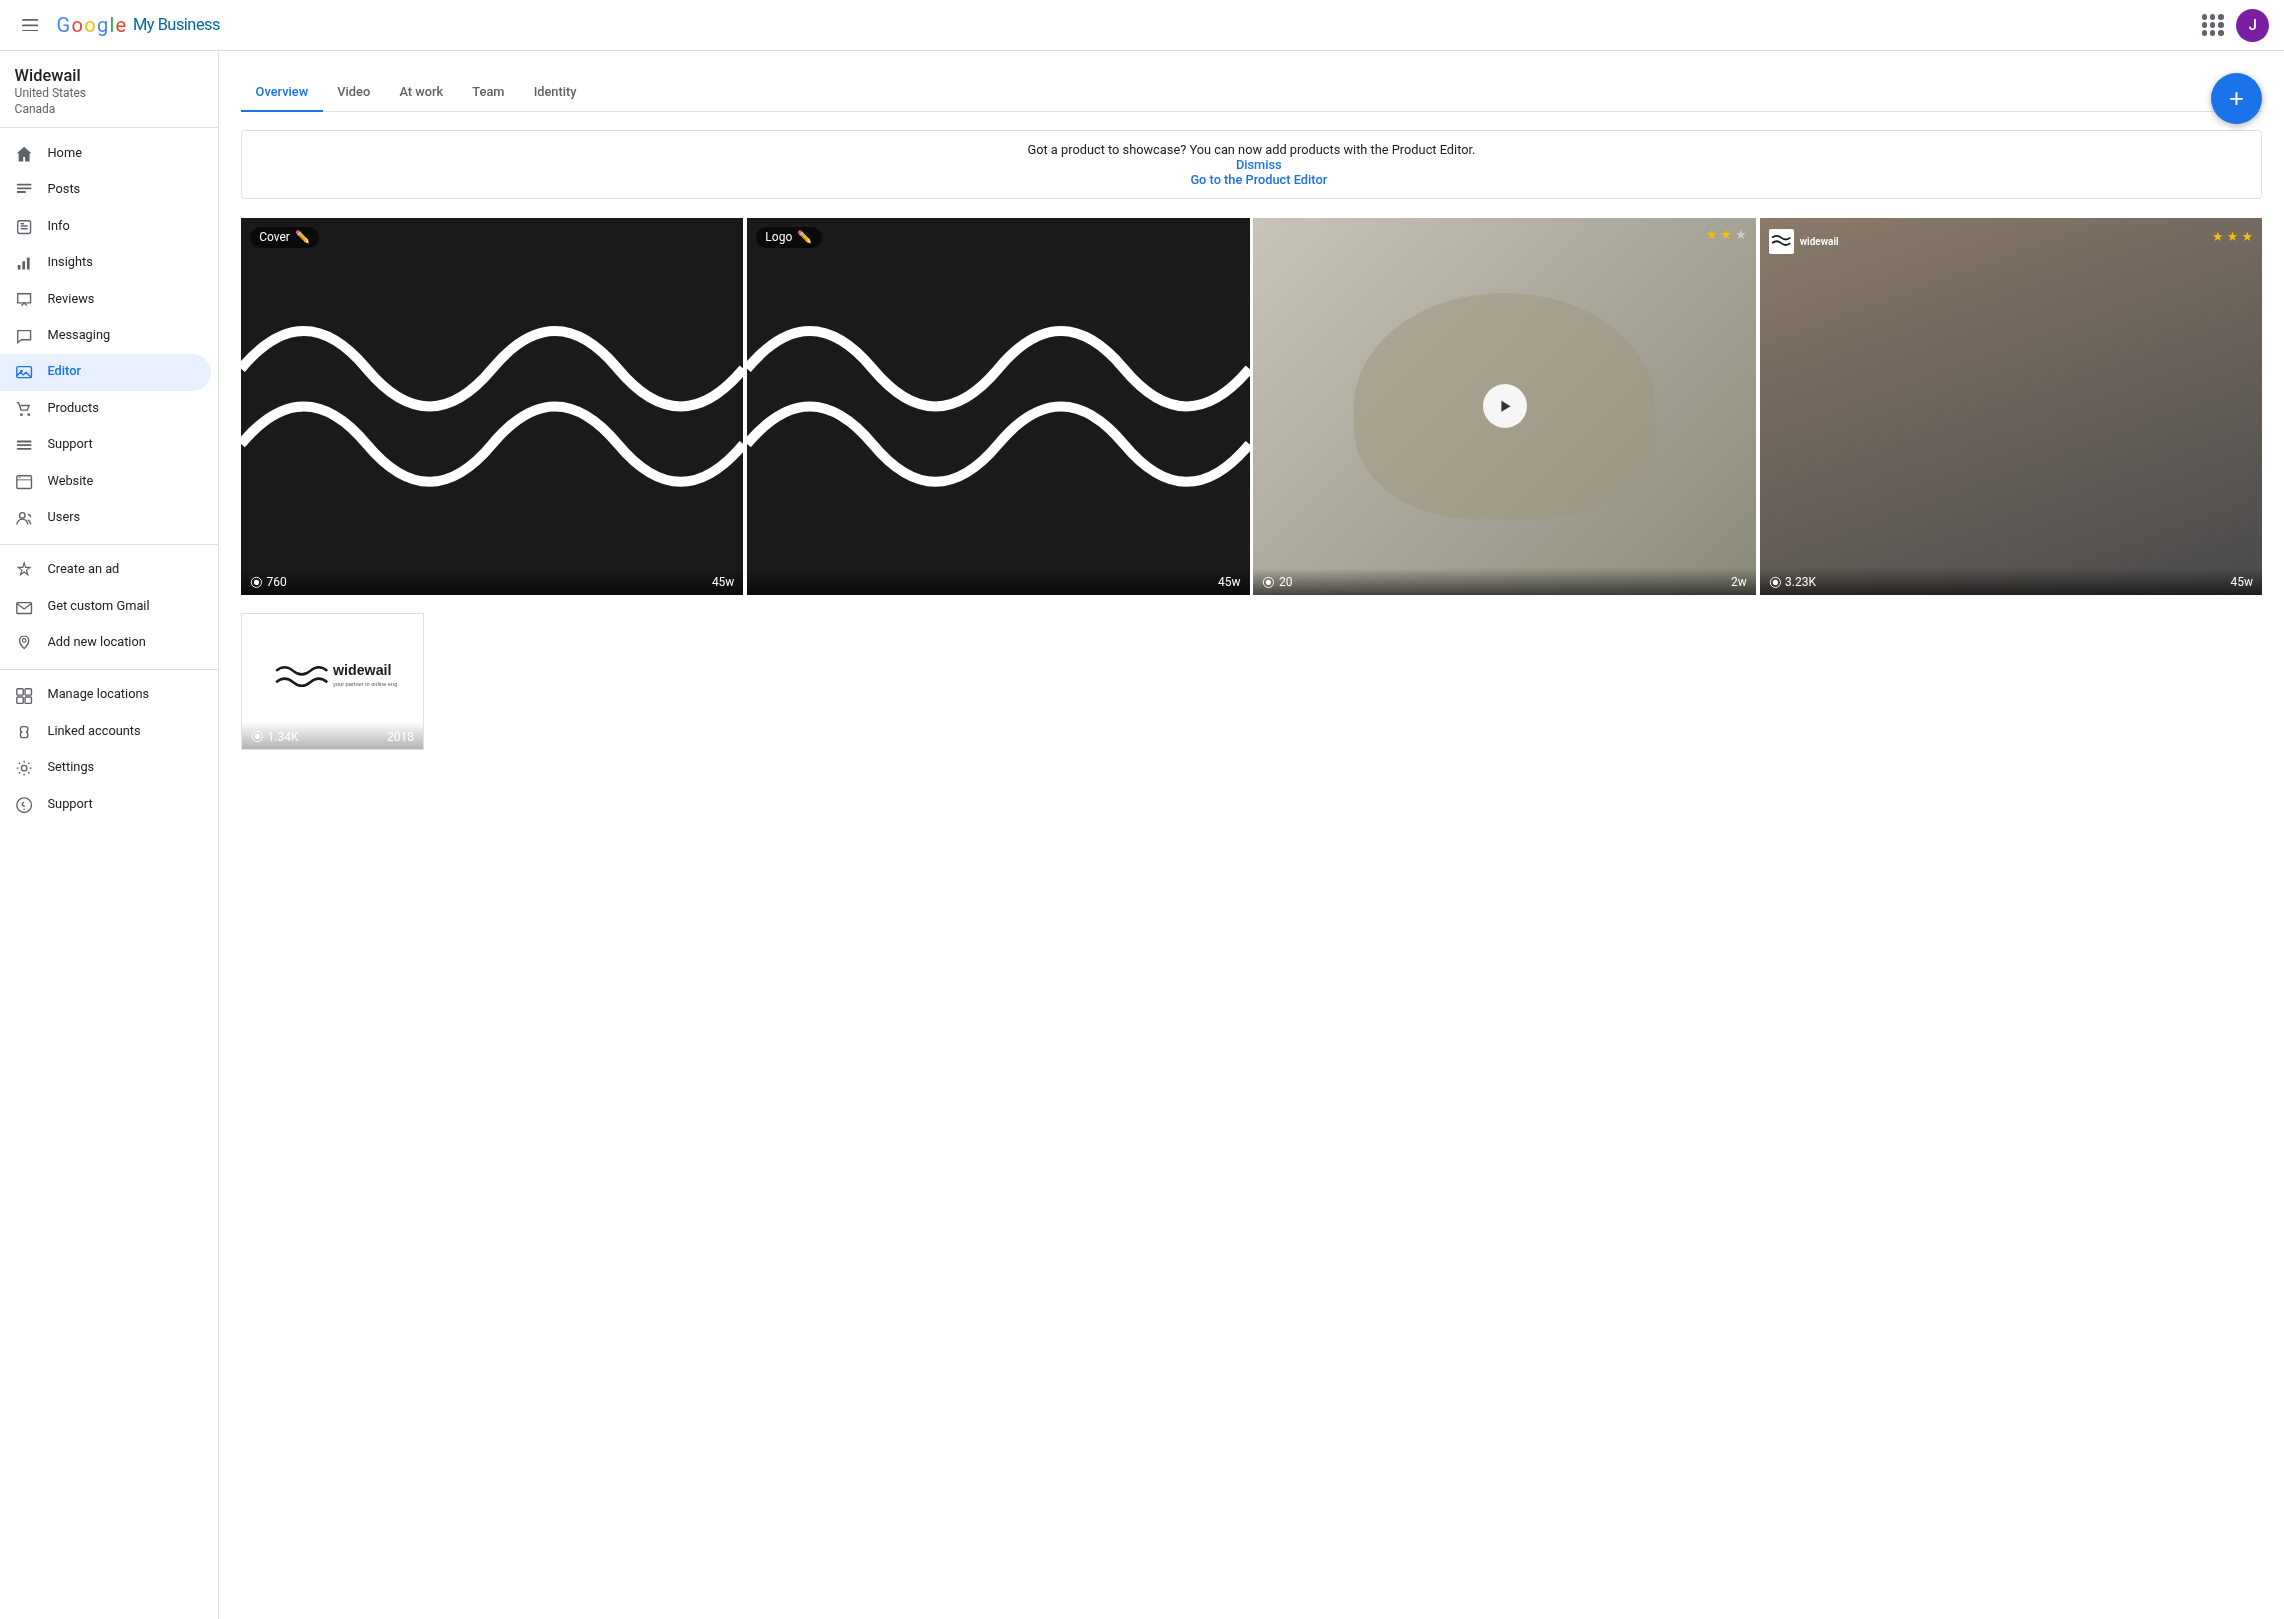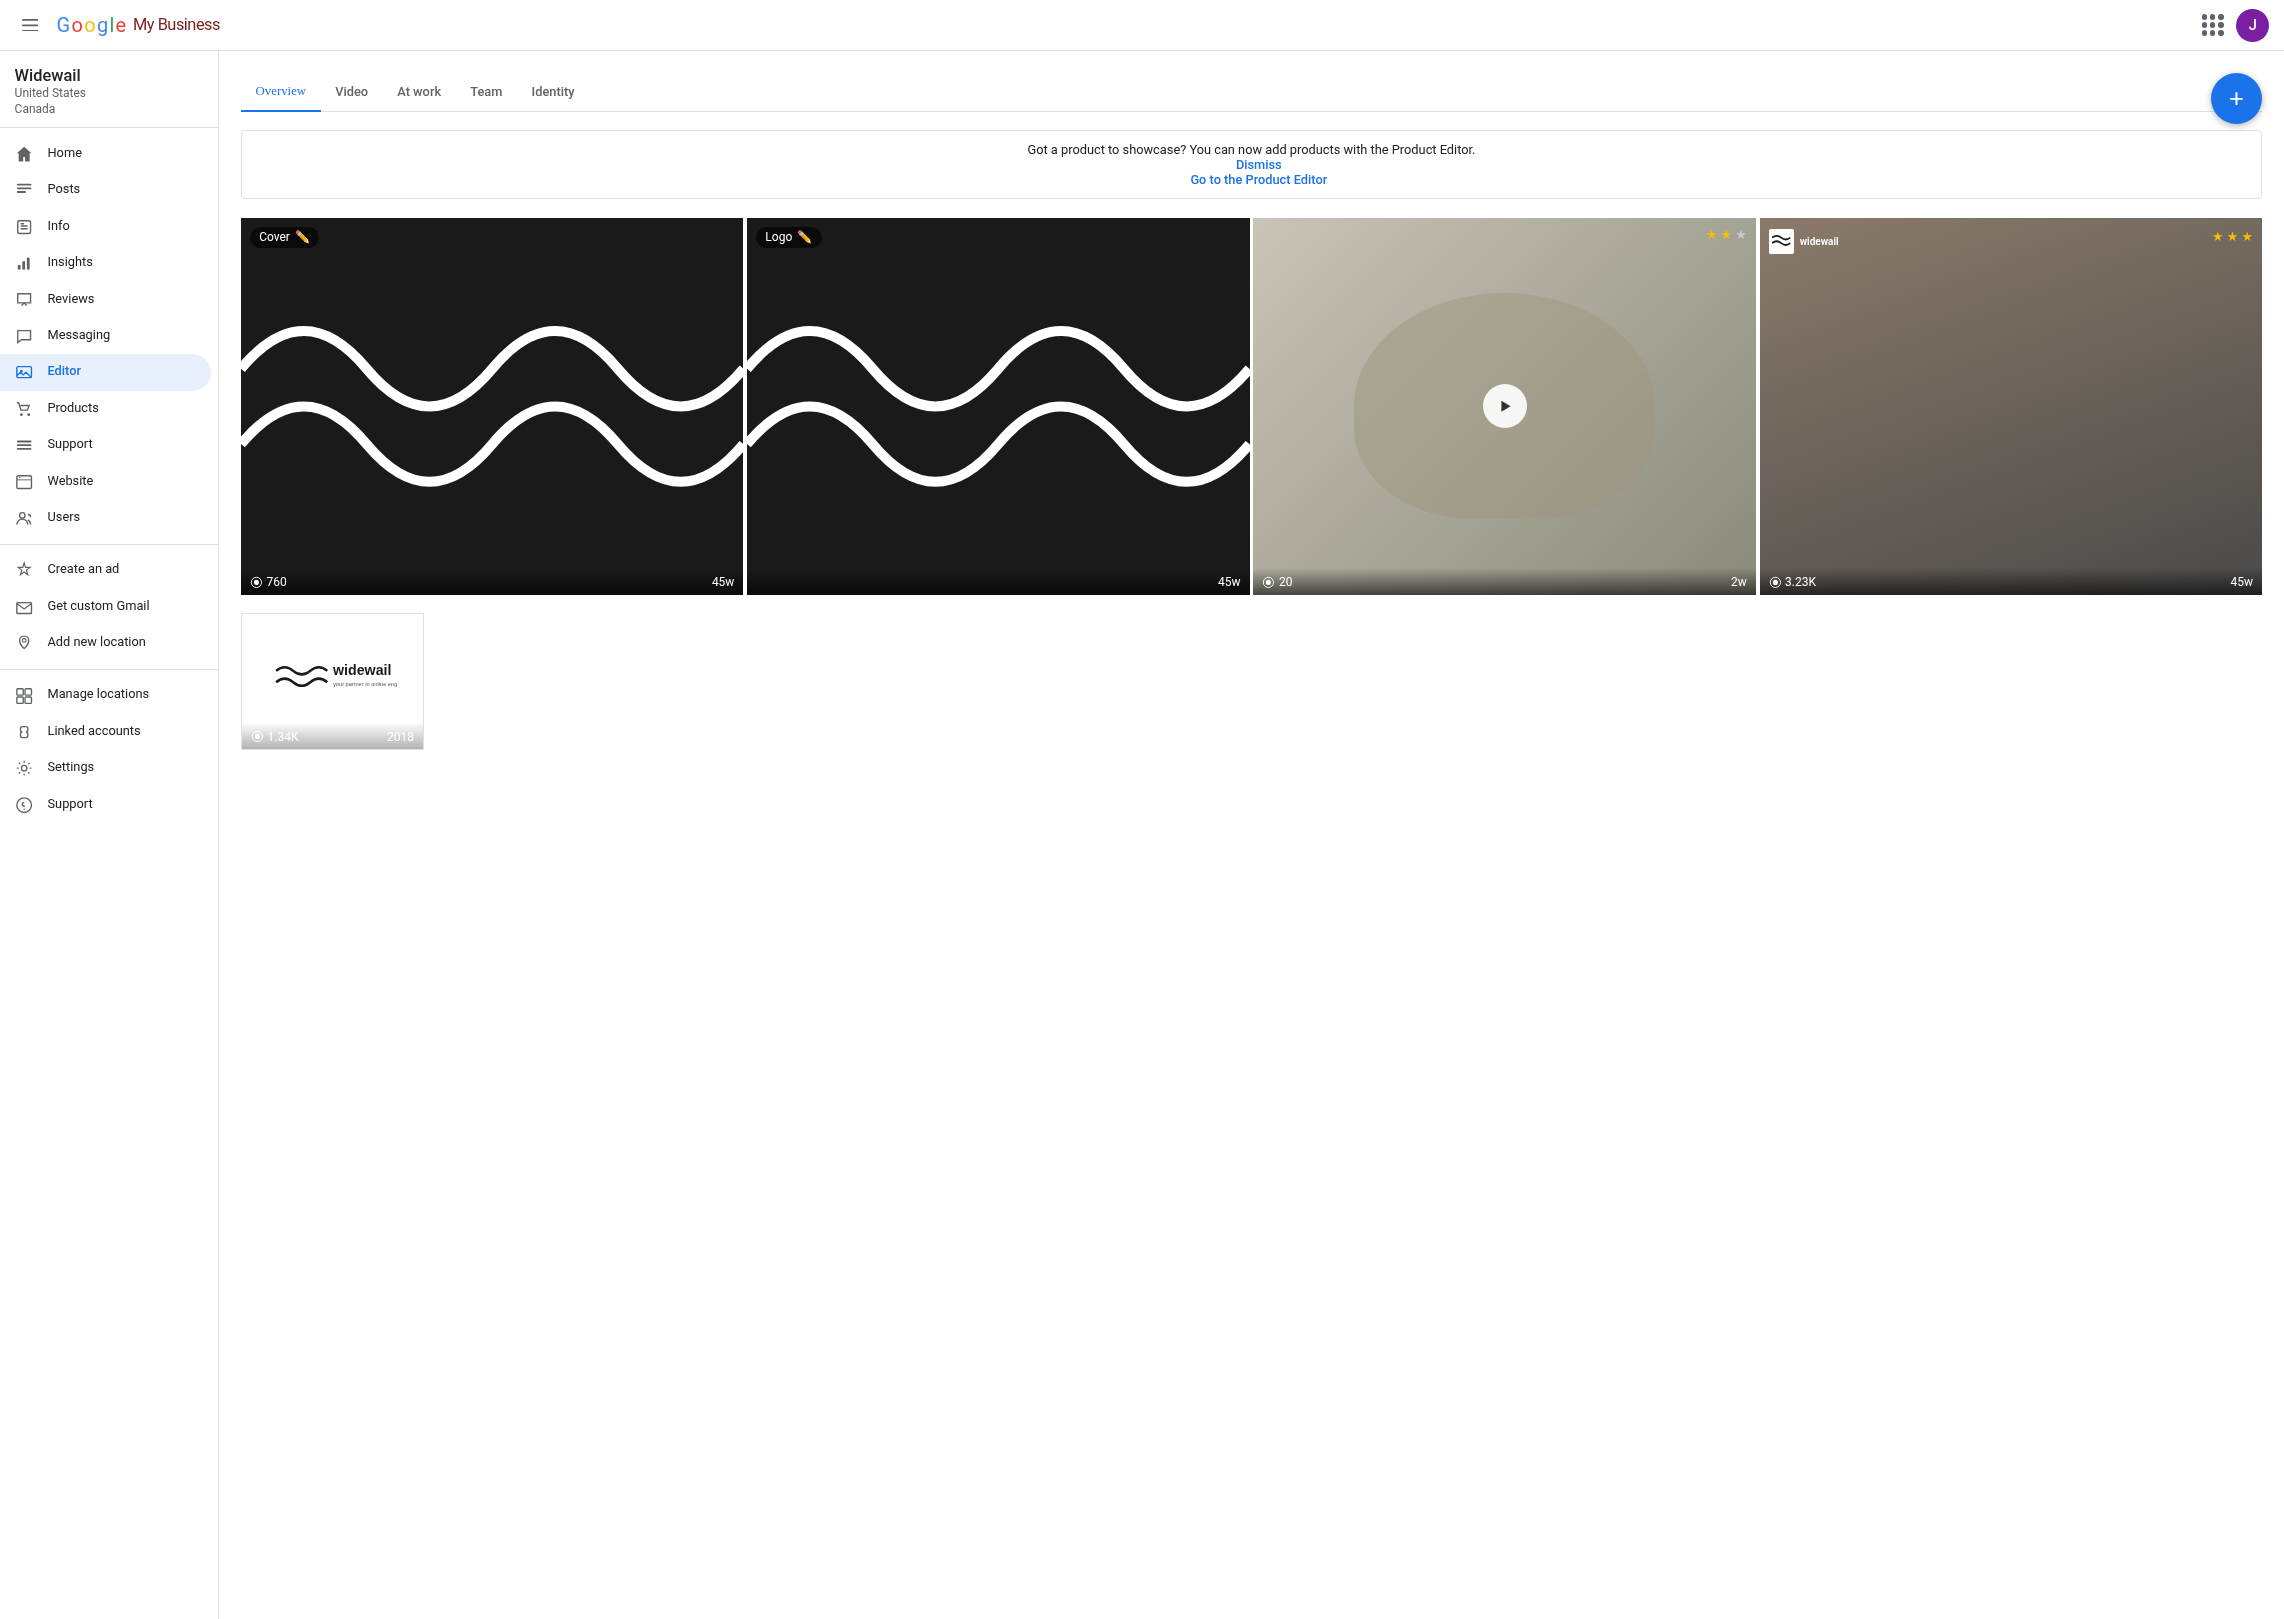--- a/index.html
+++ b/index.html
@@ -12,21 +12,21 @@
       display: flex; align-items: center; padding: 0 14.6px;
       z-index: 100;
     }
     .topbar-left { display: flex; align-items: center; gap: 11px; }
     .hamburger-icon { cursor: pointer; color: #5f6368; font-size: 18.3px; padding: 7.3px; border-radius: 50%; }
     .google-logo { display: flex; align-items: center; gap: 1.8px; font-size: 20px; font-weight: 400; letter-spacing: -0.5px; }
     .g-blue { color: #4285f4; }
     .g-red { color: #ea4335; }
     .g-yellow { color: #fbbc05; }
     .g-green { color: #34a853; }
-    .brand-text { color: #7f1d1d; font-size: 16.4px; margin-left: 5.5px; }
+    .brand-text { color: #0369a1; font-size: 16.4px; margin-left: 5.5px; }
     .topbar-right { margin-left: auto; display: flex; align-items: center; gap: 7.3px; }
     .grid-icon { width: 33px; height: 33px; display: flex; align-items: center; justify-content: center; cursor: pointer; border-radius: 50%; color: #5f6368; }
     .avatar { width: 33px; height: 33px; border-radius: 50%; background: #7b1fa2; color: #fff; display: flex; align-items: center; justify-content: center; font-size: 14.6px; font-weight: 500; cursor: pointer; }
 
     
     .sidebar {
       position: fixed; top: 51px; left: 0; bottom: 0; width: 219px;
       background: #fff; border-right: 0.9px solid #e0e0e0;
       overflow-y: auto; z-index: 90;
     }
@@ -50,21 +50,21 @@
       min-height: calc(100vh - 51px);
     }
 
     
     .tabs { display: flex; align-items: center; border-bottom: 0.9px solid #e0e0e0; margin-bottom: 18.3px; padding-bottom: 0; position: relative; }
     .tab-item {
       padding: 11px 14.6px; cursor: pointer; font-size: 12.8px; color: #5f6368;
       border-bottom: 2.7px solid transparent; margin-bottom: -0.9px; font-weight: 500;
       transition: color 0.2s;
     }
-    .tab-item.active { color: #1a73e8; border-bottom-color: #1a73e8; font-family: Liberation Serif, serif; }
+    .tab-item.active { color: #1a73e8; border-bottom-color: #1a73e8; }
     .tab-filter { margin-left: auto; color: #5f6368; cursor: pointer; padding: 7.3px; border-radius: 50%; }
 
     
     .banner {
       display: flex; align-items: center; padding: 11px 14.6px;
       background: #fff; border: 0.9px solid #e0e0e0; border-radius: 3.7px;
       margin-bottom: 18.3px; font-size: 12.8px; color: #202124; flex-direction: column;
     }
     .banner-text { flex: 1; }
     .banner-link { color: #1a73e8; cursor: pointer; margin-left: 14.6px; font-weight: 500; text-decoration: none; }

